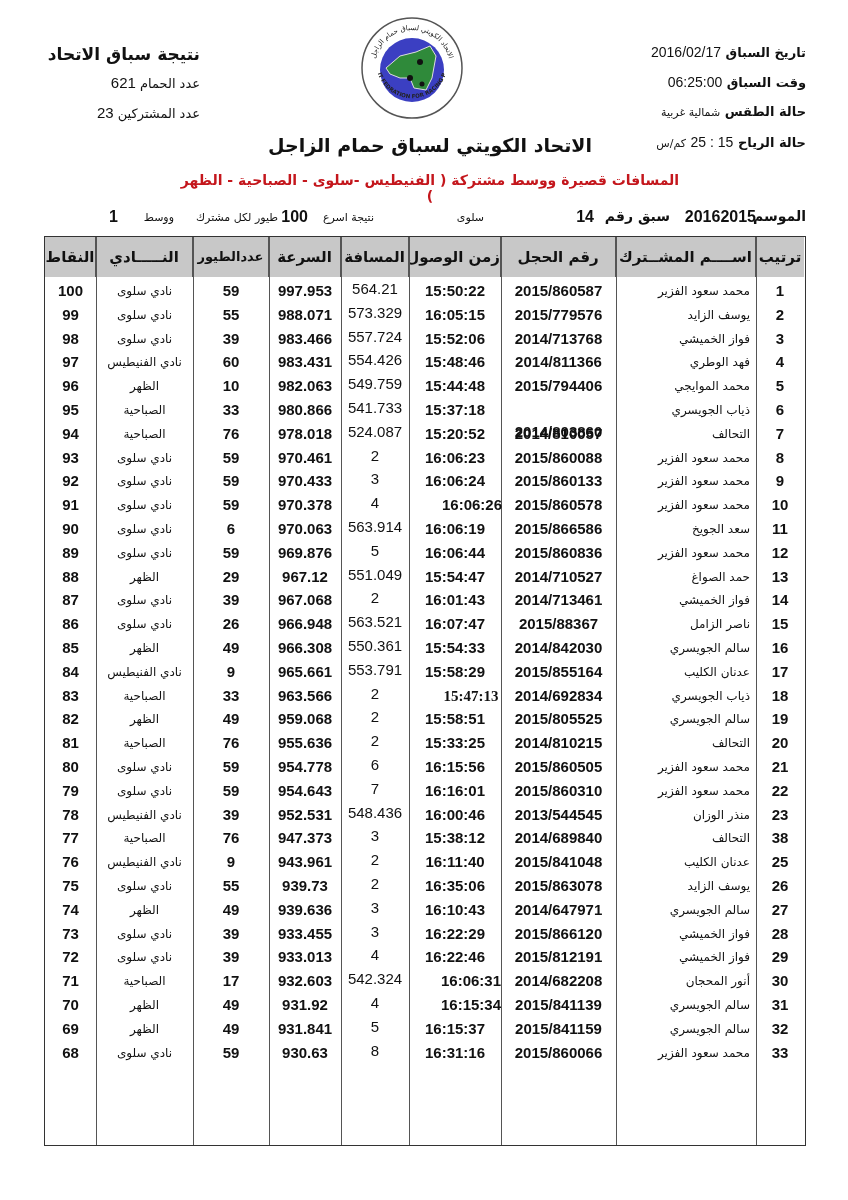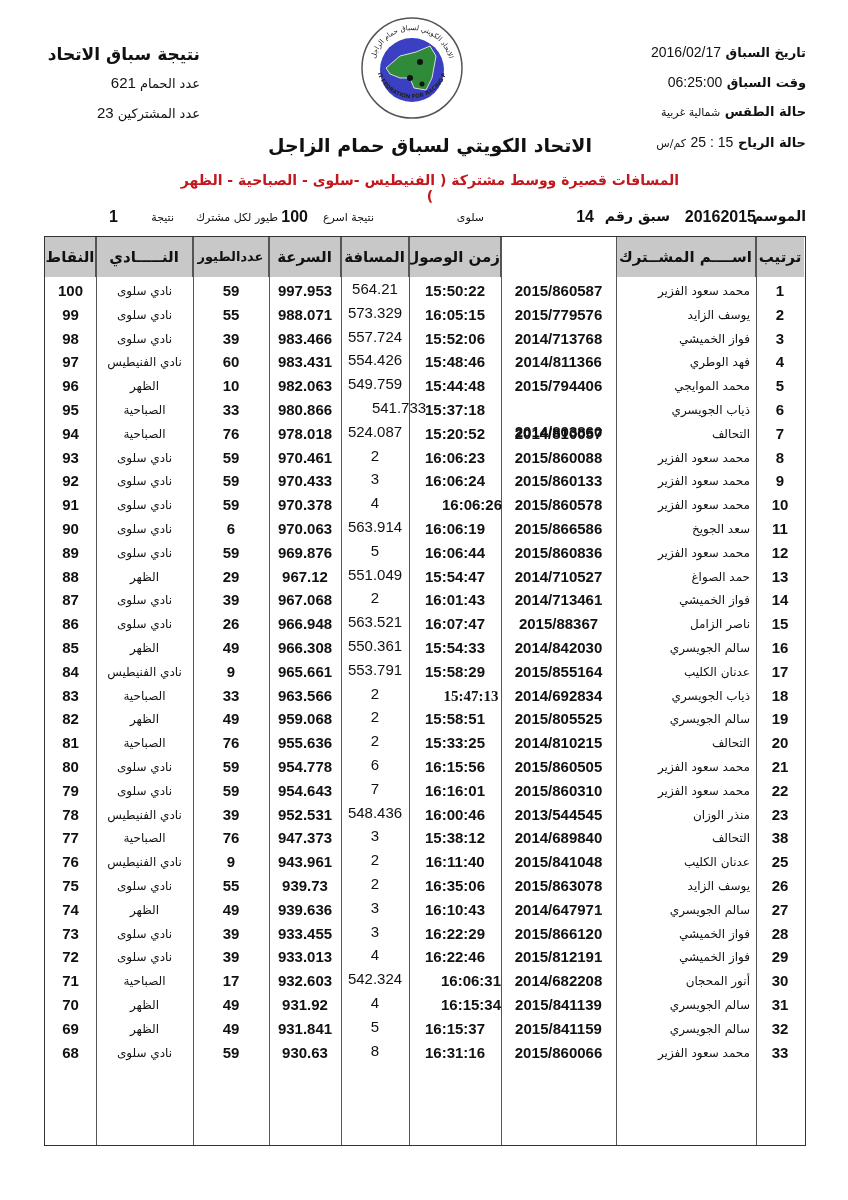--- a/index.html
+++ b/index.html
@@ -96,31 +96,32 @@
 
 <div class="abs info-line">
   <span class="ar" style="right:0;">الموسم</span>
   <span class="num" style="right:50px;">20162015</span>
   <span class="ar" style="right:136px;">سبق رقم</span>
   <span class="num" style="right:212px;">14</span>
   <span class="ar-s" style="right:322px;">سلوى</span>
   <span class="ar-s" style="right:432px;">نتيجة اسرع</span>
   <span class="num" style="right:498px;">100</span>
   <span class="ar-s" style="right:528px;">طيور لكل مشترك</span>
-  <span class="ar-s" style="right:632px;">نتيجة</span>
+  <span class="ar-s" style="right:632px;">ووسط</span>
   <span class="num" style="right:688px;">1</span>
 </div>
 
 <div class="abs tbl">
   <div class="hdr" style="left:0; width:51px;">النقاط</div>
   <div class="hdr" style="left:51px; width:97px;">النـــــادي</div>
   <div class="hdr" style="left:148px; width:76px; font-size:13px;">عددالطيور</div>
   <div class="hdr" style="left:224px; width:72px;">السرعة</div>
   <div class="hdr" style="left:296px; width:68px;">المسافة</div>
   <div class="hdr" style="left:364px; width:92px;">زمن الوصول</div>
+  <div class="hdr" style="left:456px; width:115px;">رقم الحجل</div>
   <div class="hdr" style="left:571px; width:140px;">اســــم المشــترك</div>
   <div class="hdr last" style="left:711px; width:48px;">ترتيب</div>
 
   <div class="vline" style="left:51px;"></div>
   <div class="vline" style="left:148px;"></div>
   <div class="vline" style="left:224px;"></div>
   <div class="vline" style="left:296px;"></div>
   <div class="vline" style="left:364px;"></div>
   <div class="vline" style="left:456px;"></div>
   <div class="vline" style="left:571px;"></div>
@@ -180,21 +181,21 @@
         <div class="cell c-num" style="left: 364px; width: 92px;">15:44:48</div>
         <div class="cell c-num" style="left: 456px; width: 115px;">2015/794406</div>
         <div class="cell c-name" style="left: 571px; width: 140px;">محمد الموايجي</div>
         <div class="cell c-num" style="left: 711px; width: 48px;">5</div>
       </div>
       <div class="row" style="top: 161px;">
         <div class="cell c-num" style="left: 0px; width: 51px;">95</div>
         <div class="cell c-ar" style="left: 51px; width: 97px;">الصباحية</div>
         <div class="cell c-num" style="left: 148px; width: 76px;">33</div>
         <div class="cell c-num" style="left: 224px; width: 72px;">980.866</div>
-        <div class="cell c-dist" style="left: 296px; width: 68px; padding-left: 24px;">541.733</div>
+        <div class="cell c-dist" style="left: 296px; width: 68px;">541.733</div>
         <div class="cell c-num" style="left: 364px; width: 92px;">15:37:18</div>
         <div class="cell c-num" style="left: 456px; width: 115px; margin-top: 22px;">2014/803860</div>
         <div class="cell c-name" style="left: 571px; width: 140px;">ذياب الجويسري</div>
         <div class="cell c-num" style="left: 711px; width: 48px;">6</div>
       </div>
       <div class="row" style="top: 184.8px;">
         <div class="cell c-num" style="left: 0px; width: 51px;">94</div>
         <div class="cell c-ar" style="left: 51px; width: 97px;">الصباحية</div>
         <div class="cell c-num" style="left: 148px; width: 76px;">76</div>
         <div class="cell c-num" style="left: 224px; width: 72px;">978.018</div>

